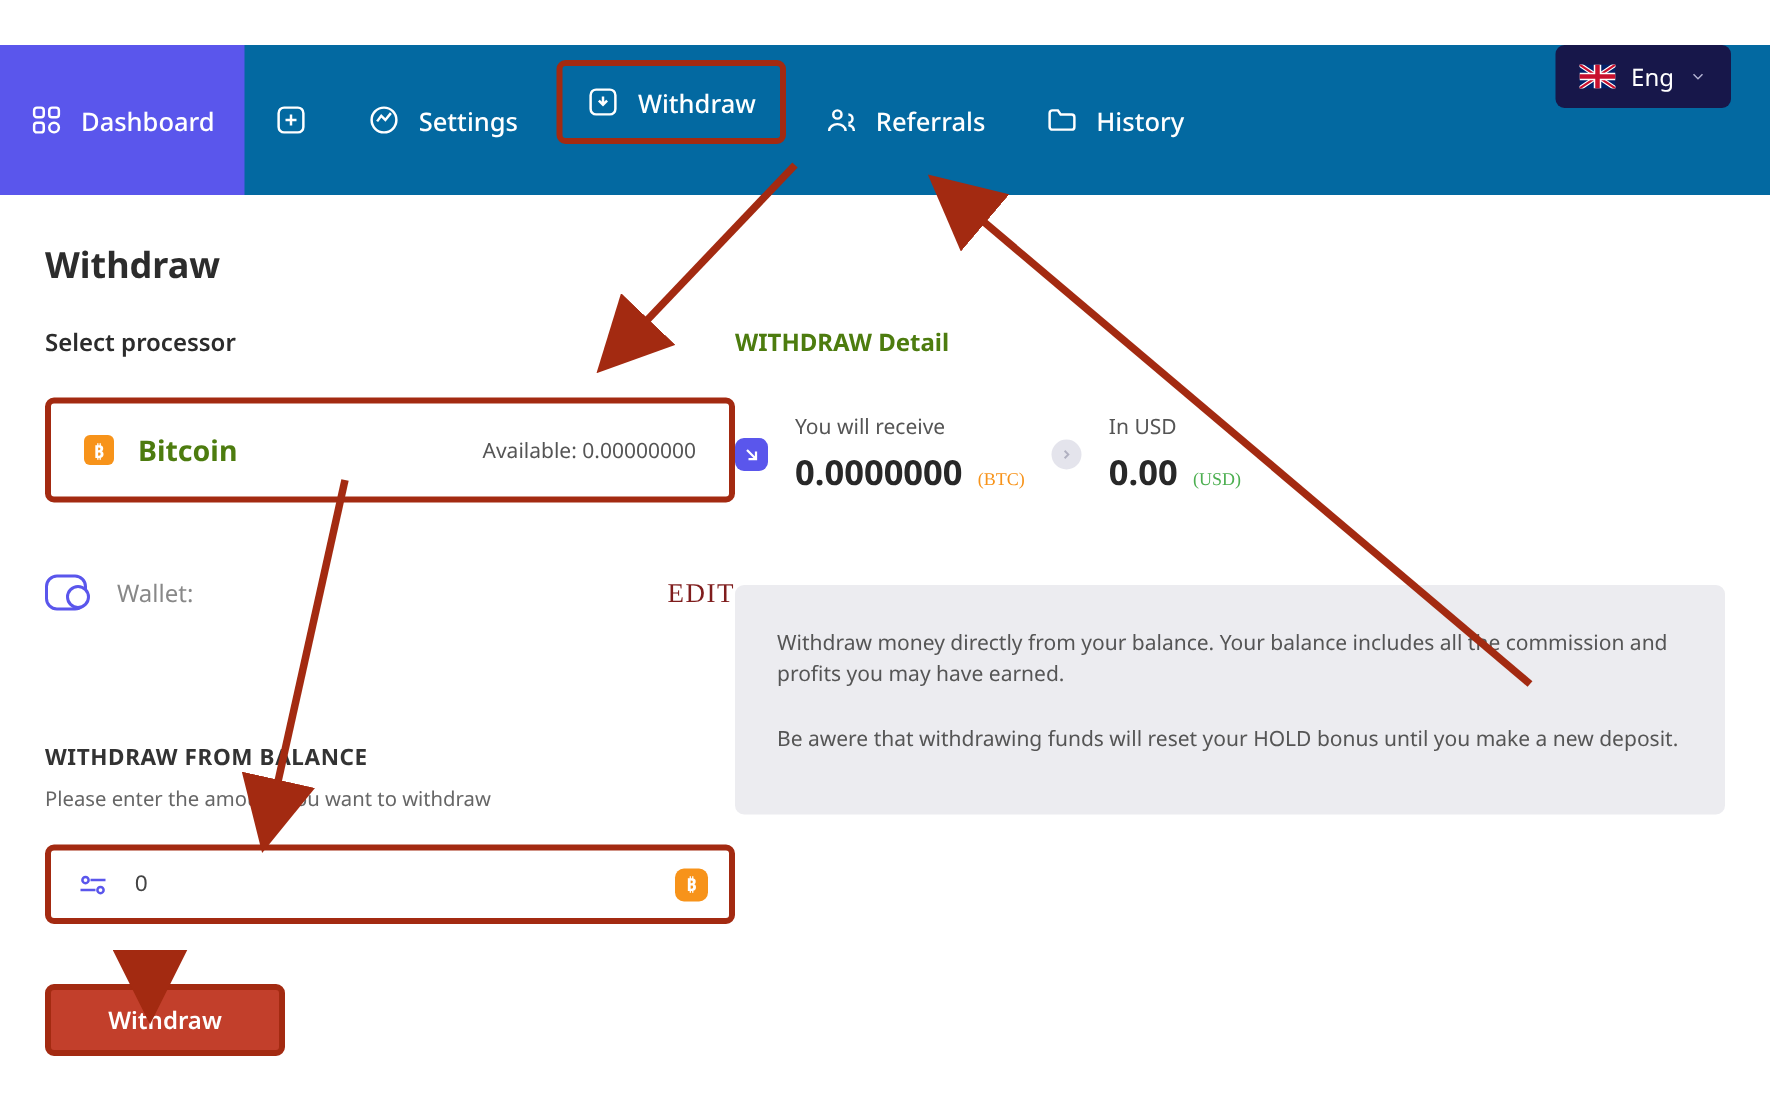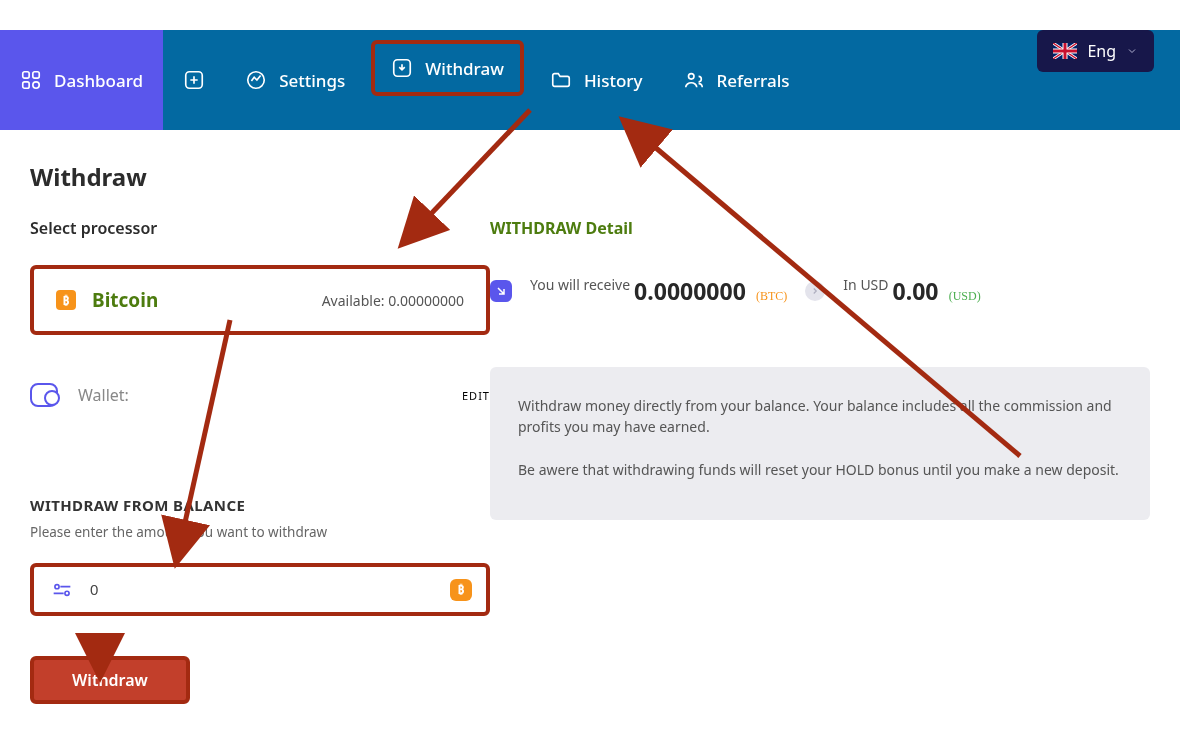--- a/index.html
+++ b/index.html
@@ -64,21 +64,21 @@
   .wallet-icon {
     width: 28px; height: 24px; border: 2px solid #5a56ec; border-radius: 8px;
     position: relative;
   }
   .wallet-icon::after {
     content: ""; position: absolute; right: -4px; top: 5px;
     width: 12px; height: 12px; border: 2px solid #5a56ec; border-radius: 50%;
     background: #fff;
   }
   .wallet-label { font-size: 16px; color: #888; }
-  .edit-link { margin-left: auto; font-size: 11px; letter-spacing: 1px; color: #000000; cursor: pointer; }
+  .edit-link { margin-left: auto; font-size: 18px; letter-spacing: 1px; color: #7f1d1d; cursor: pointer; font-family: Liberation Serif, serif; }
   .sect-hdr { font-size: 15px; font-weight: 700; letter-spacing: .4px; color: #333; margin-top: 88px; }
   .sect-sub { font-size: 13.5px; color: #666; margin-top: 8px; }
   .amount-card {
     margin-top: 22px;
     border: 4px solid #a32a11; border-radius: 6px;
     display: flex; align-items: center;
     padding: 14px 18px;
     position: relative; overflow: hidden;
   }
   .sliders-icon {
@@ -111,21 +111,21 @@
     width: 22px; height: 22px; background: #5a56ec; border-radius: 6px;
     display: inline-flex; align-items: center; justify-content: center;
   }
   .sq-icon svg { stroke: #fff; width: 12px; height: 12px; }
   .circle-icon {
     width: 20px; height: 20px; border-radius: 50%;
     background: #e4e4ec;
     display: inline-flex; align-items: center; justify-content: center;
   }
   .circle-icon svg { stroke: #b0b0c0; width: 10px; height: 10px; }
-  .metric { display: flex; flex-direction: row; gap: 4px; }
+  .metric { display: flex; flex-direction: column; gap: 4px; }
   .metric .lab { font-size: 14px; color: #555; }
   .metric .val { font-size: 23px; font-weight: 700; color: #282828; }
   .unit { font-size: 12px; font-weight: 500; color: #f7931a; margin-left: 6px; font-family: Liberation Serif, serif; }
   .unit.green { color: #4caf50; }
   .info-box {
     margin-top: 60px; padding: 28px 28px 40px 28px;
     background: #ececf0; border-radius: 6px;
     font-size: 14px; line-height: 1.5; color: #555;
   }
   .info-box p { margin-bottom: 22px; }
@@ -161,30 +161,30 @@
   </div>
   <div class="nav-item highlight-nav">
     <svg class="nav-icon" viewBox="0 0 24 24">
         <rect x="3" y="3" width="18" height="18" rx="4"></rect>
         <path d="M12 8v6M9 11l3 3 3-3"></path>
       </svg>
     <span>Withdraw</span>
   </div>
   <div class="nav-item">
     <svg class="nav-icon" viewBox="0 0 24 24">
-        <path d="M3 7a2 2 0 012-2h4l2 3h8a2 2 0 012 2v7a2 2 0 01-2 2H5a2 2 0 01-2-2V7z"></path>
-      </svg>
-    <span>History</span>
-  </div>
-  <div class="nav-item">
-    <svg class="nav-icon" viewBox="0 0 24 24">
         <circle cx="9" cy="8" r="3"></circle>
         <path d="M3 20c0-3 3-5 6-5s6 2 6 5M17 8a3 3 0 010 6M21 20c0-2-1.5-3.8-4-4.3"></path>
       </svg>
     <span>Referrals</span>
+  </div>
+  <div class="nav-item">
+    <svg class="nav-icon" viewBox="0 0 24 24">
+        <path d="M3 7a2 2 0 012-2h4l2 3h8a2 2 0 012 2v7a2 2 0 01-2 2H5a2 2 0 01-2-2V7z"></path>
+      </svg>
+    <span>History</span>
   </div>
   <div class="lang">
     <svg class="flag" viewBox="0 0 24 16">
       <rect width="24" height="16" fill="#012169"></rect>
       <path d="M0 0l24 16M24 0L0 16" stroke="#fff" stroke-width="3"></path>
       <path d="M0 0l24 16M24 0L0 16" stroke="#C8102E" stroke-width="1.4"></path>
       <path d="M12 0v16M0 8h24" stroke="#fff" stroke-width="5"></path>
       <path d="M12 0v16M0 8h24" stroke="#C8102E" stroke-width="3"></path>
     </svg>
     <span>Eng</span>

